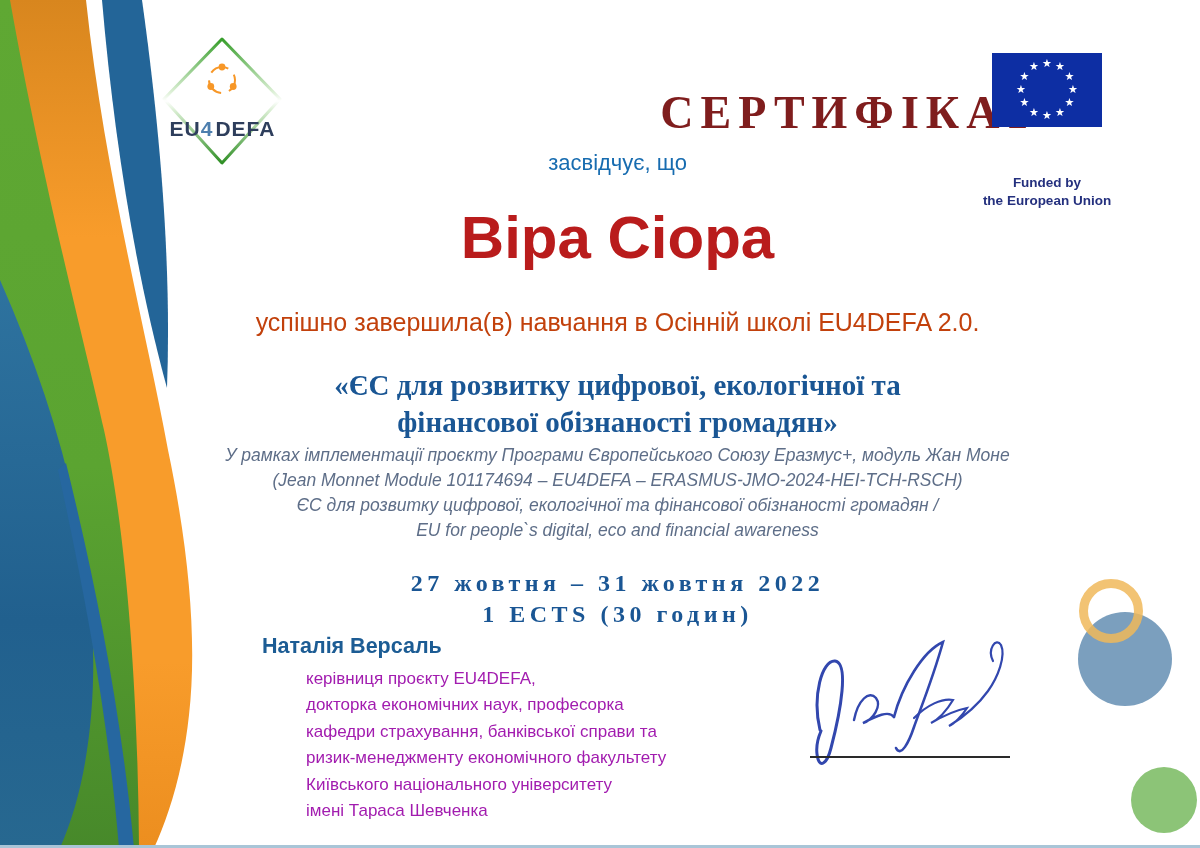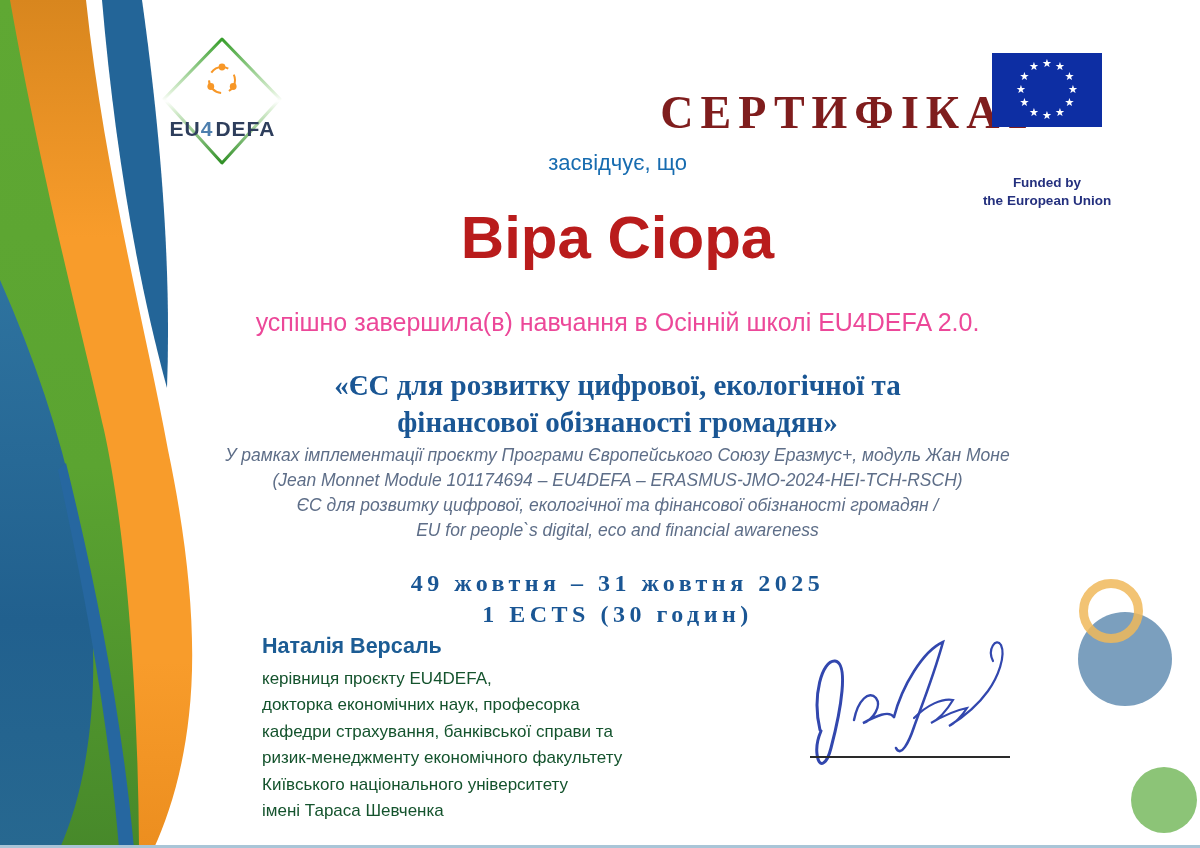--- a/index.html
+++ b/index.html
@@ -16,30 +16,30 @@
   #logo svg{position:absolute;left:0;top:0;}
   #logo-text{position:absolute;left:0;top:76px;width:145px;text-align:center;
     font-weight:bold;font-size:21px;letter-spacing:1px;color:#2e3e5c;margin-top:8px;}
   #logo-text .four{color:#4d7fae;padding-right:2px;}
   
   .center-col{left:195px;width:845px;text-align:center;}
   #cert-title{top:86px;font-family:"Liberation Serif",serif;font-weight:bold;
     font-size:46px;letter-spacing:7px;color:#7f1d1d;text-align:right;}
   #cert-subtitle{top:150px;font-size:22px;color:#176cb0;}
   #recipient-name{top:203px;font-size:60px;font-weight:bold;color:#b91c1c;}
-  #completion-line{top:308px;font-size:25px;color:#ec4899;}
+  #completion-line{top:308px;font-size:25px;color:#c2410c;}
   #course-title{top:351px;font-family:"Liberation Serif",serif;font-weight:bold;
     font-size:29px;line-height:37px;color:#1a5694;margin-top:16px;}
   #program-block{top:443px;font-style:italic;font-size:17.5px;line-height:25px;color:#5e6e88;}
   #dates-block{top:568px;font-family:"Liberation Serif",serif;font-weight:bold;
     font-size:24px;line-height:31px;letter-spacing:4.5px;color:#1a5694;}
   
   #signer{left:262px;top:634px;width:420px;text-align:left;}
   #signer-name{font-size:21.5px;font-weight:bold;color:#1c5c94;margin-bottom:7px;}
-  .signer-line{font-size:17px;line-height:26.4px;color:#14532d;}
+  .signer-line{font-size:17px;line-height:26.4px;color:#a21caf;margin-left:44px;}
   
   #signature{left:782px;top:598px;width:250px;height:170px;}
   #signature-line{left:810px;top:756px;width:200px;height:2px;background:#2a2a2a;}
   
   #eu-flag{left:992px;top:53px;width:110px;height:74px;background:#0d2ea3;}
   #eu-flag .star{position:absolute;color:#ffffff;font-size:11px;line-height:11px;
     width:12px;text-align:center;transform:translate(-6px,-6px);}
   #eu-funding-label{left:962px;top:131px;width:170px;text-align:center;
     font-weight:bold;font-size:13.5px;line-height:17.5px;color:#24307e;margin-top:43px;}
   
@@ -116,21 +116,21 @@
 </div>
 
 <div id="program-block" class="abs center-col">
   <div>У рамках імплементації проєкту Програми Європейського Союзу Еразмус+, модуль Жан Моне</div>
   <div>(Jean Monnet Module 101174694 – EU4DEFA – ERASMUS-JMO-2024-HEI-TCH-RSCH)</div>
   <div>ЄС для розвитку цифрової, екологічної та фінансової обізнаності громадян /</div>
   <div>EU for people`s digital, eco and financial awareness</div>
 </div>
 
 <div id="dates-block" class="abs center-col">
-  <div>49 жовтня – 31 жовтня 2025</div>
+  <div>27 жовтня – 31 жовтня 2022</div>
   <div>1 ECTS (30 годин)</div>
 </div>
 
 <div id="signer" class="abs">
   <div id="signer-name">Наталія Версаль</div>
   <div class="signer-line">керівниця проєкту EU4DEFA,</div>
   <div class="signer-line">докторка економічних наук, професорка</div>
   <div class="signer-line">кафедри страхування, банківської справи та</div>
   <div class="signer-line">ризик-менеджменту економічного факультету</div>
   <div class="signer-line">Київського національного університету</div>

